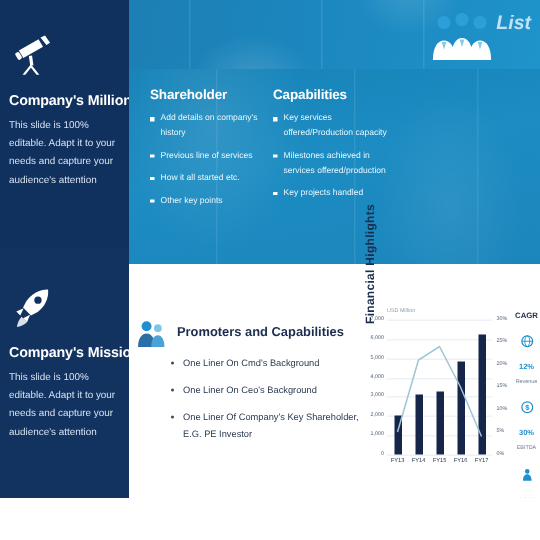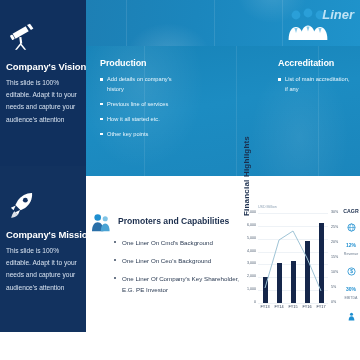--- a/index.html
+++ b/index.html
@@ -111,21 +111,21 @@
       <svg class="rail-icon" viewBox="0 0 32 32">
         <g fill="#ffffff">
           <path d="M7 12.5 L21 4.5 L24.2 9.8 L10.2 17.8 Z"></path>
           <path d="M22.4 3.2 L26.6 8.6 L29.2 7.0 L25.6 1.8 Z"></path>
           <rect x="14.6" y="16.2" width="2.3" height="7" transform="rotate(-8 15.7 19.7)"></rect>
           <path d="M15.6 22.2 L9.6 29.6 L11.6 29.6 L16.4 23.6 Z"></path>
           <path d="M15.6 22.2 L21.6 29.6 L19.6 29.6 L14.8 23.6 Z"></path>
           <rect x="5.2" y="13.6" width="3.2" height="5.4" rx="1" transform="rotate(-30 6.8 16.3)"></rect>
         </g>
       </svg>
-      <p class="rail-title">Company's Vision</p>
+      <p class="rail-title">Company's Million</p>
       <p class="rail-body">This slide is 100% editable. Adapt it to your needs and capture your audience's attention</p>
     </div>
 
     <div class="rail-panel" style="top:190px;">
       <svg class="rail-icon" viewBox="0 0 32 32">
         <g fill="#ffffff">
           <path d="M27.8 3.2 C22 3.0 16.2 6.2 12.4 11.4 L10.0 16.0 L15.6 21.6 L20.4 19.2 C25.4 15.4 28.4 9.6 27.8 3.2 Z"></path>
           <circle cx="20.6" cy="10.8" r="2.6" fill="#13315f"></circle>
           <path d="M10.4 16.6 L5.2 18.8 L8.0 21.6 Z"></path>
           <path d="M15.0 21.2 L12.8 26.4 L10.0 23.6 Z"></path>
@@ -154,44 +154,46 @@
           <path d="M4.6 34 C4.6 25 8 21 12 21 C16 21 19.4 25 19.4 34 Z"></path>
           <path d="M16.6 34 C16.6 24 20 19.4 24 19.4 C28 19.4 31.4 24 31.4 34 Z"></path>
           <path d="M28.6 34 C28.6 25 32 21 36 21 C40 21 43.4 25 43.4 34 Z"></path>
         </g>
         <g fill="#2a9fd8" opacity=".55">
           <path d="M10.4 22 L12 27 L13.6 22 Z"></path>
           <path d="M22.4 20.4 L24 25.4 L25.6 20.4 Z"></path>
           <path d="M34.4 22 L36 27 L37.6 22 Z"></path>
         </g>
       </svg>
-      <span class="logo-word">Liner</span>
+      <span class="logo-word">List</span>
       <span class="logo-word2">Team</span>
     </div>
   </div>
 
   <div class="panel">
     <div class="panel-wash"></div>
     <div class="panel-streak" style="left:58px;"></div>
     <div class="panel-streak" style="left:150px;"></div>
     <div class="panel-streak" style="left:232px;"></div>
 
     <div class="col" style="left:14px;width:74px;">
-      <p class="col-h">Production</p>
+      <p class="col-h">Shareholder</p>
       <p class="bl">Add details on company's history</p>
       <p class="bl">Previous line of services</p>
       <p class="bl">How it all started etc.</p>
       <p class="bl">Other key points</p>
     </div>
 
-
-    <div class="col" style="left:192px;width:74px;">
-      <p class="col-h">Accreditation</p>
-      <p class="bl">List of main accreditation, if any</p>
-    </div>
+    <div class="col" style="left:96px;width:84px;">
+      <p class="col-h">Capabilities</p>
+      <p class="bl">Key services offered/Production capacity</p>
+      <p class="bl">Milestones achieved in services offered/production</p>
+      <p class="bl">Key projects handled</p>
+    </div>
+
   </div>
 
   <div class="lower">
 
     <div class="pcard">
       <svg class="pico" viewBox="0 0 24 24">
         <circle cx="8.4" cy="6" r="3.6" fill="#1f8fd0"></circle>
         <path d="M2.2 21 C2.2 14.6 5.0 11.2 8.4 11.2 C11.8 11.2 14.6 14.6 14.6 21 Z" fill="#2a6fa8"></path>
         <circle cx="16.6" cy="7.4" r="2.8" fill="#7fc4e6"></circle>
         <path d="M11.8 21 C11.8 15.6 13.9 12.6 16.6 12.6 C19.3 12.6 21.4 15.6 21.4 21 Z" fill="#4aa3d4"></path>

